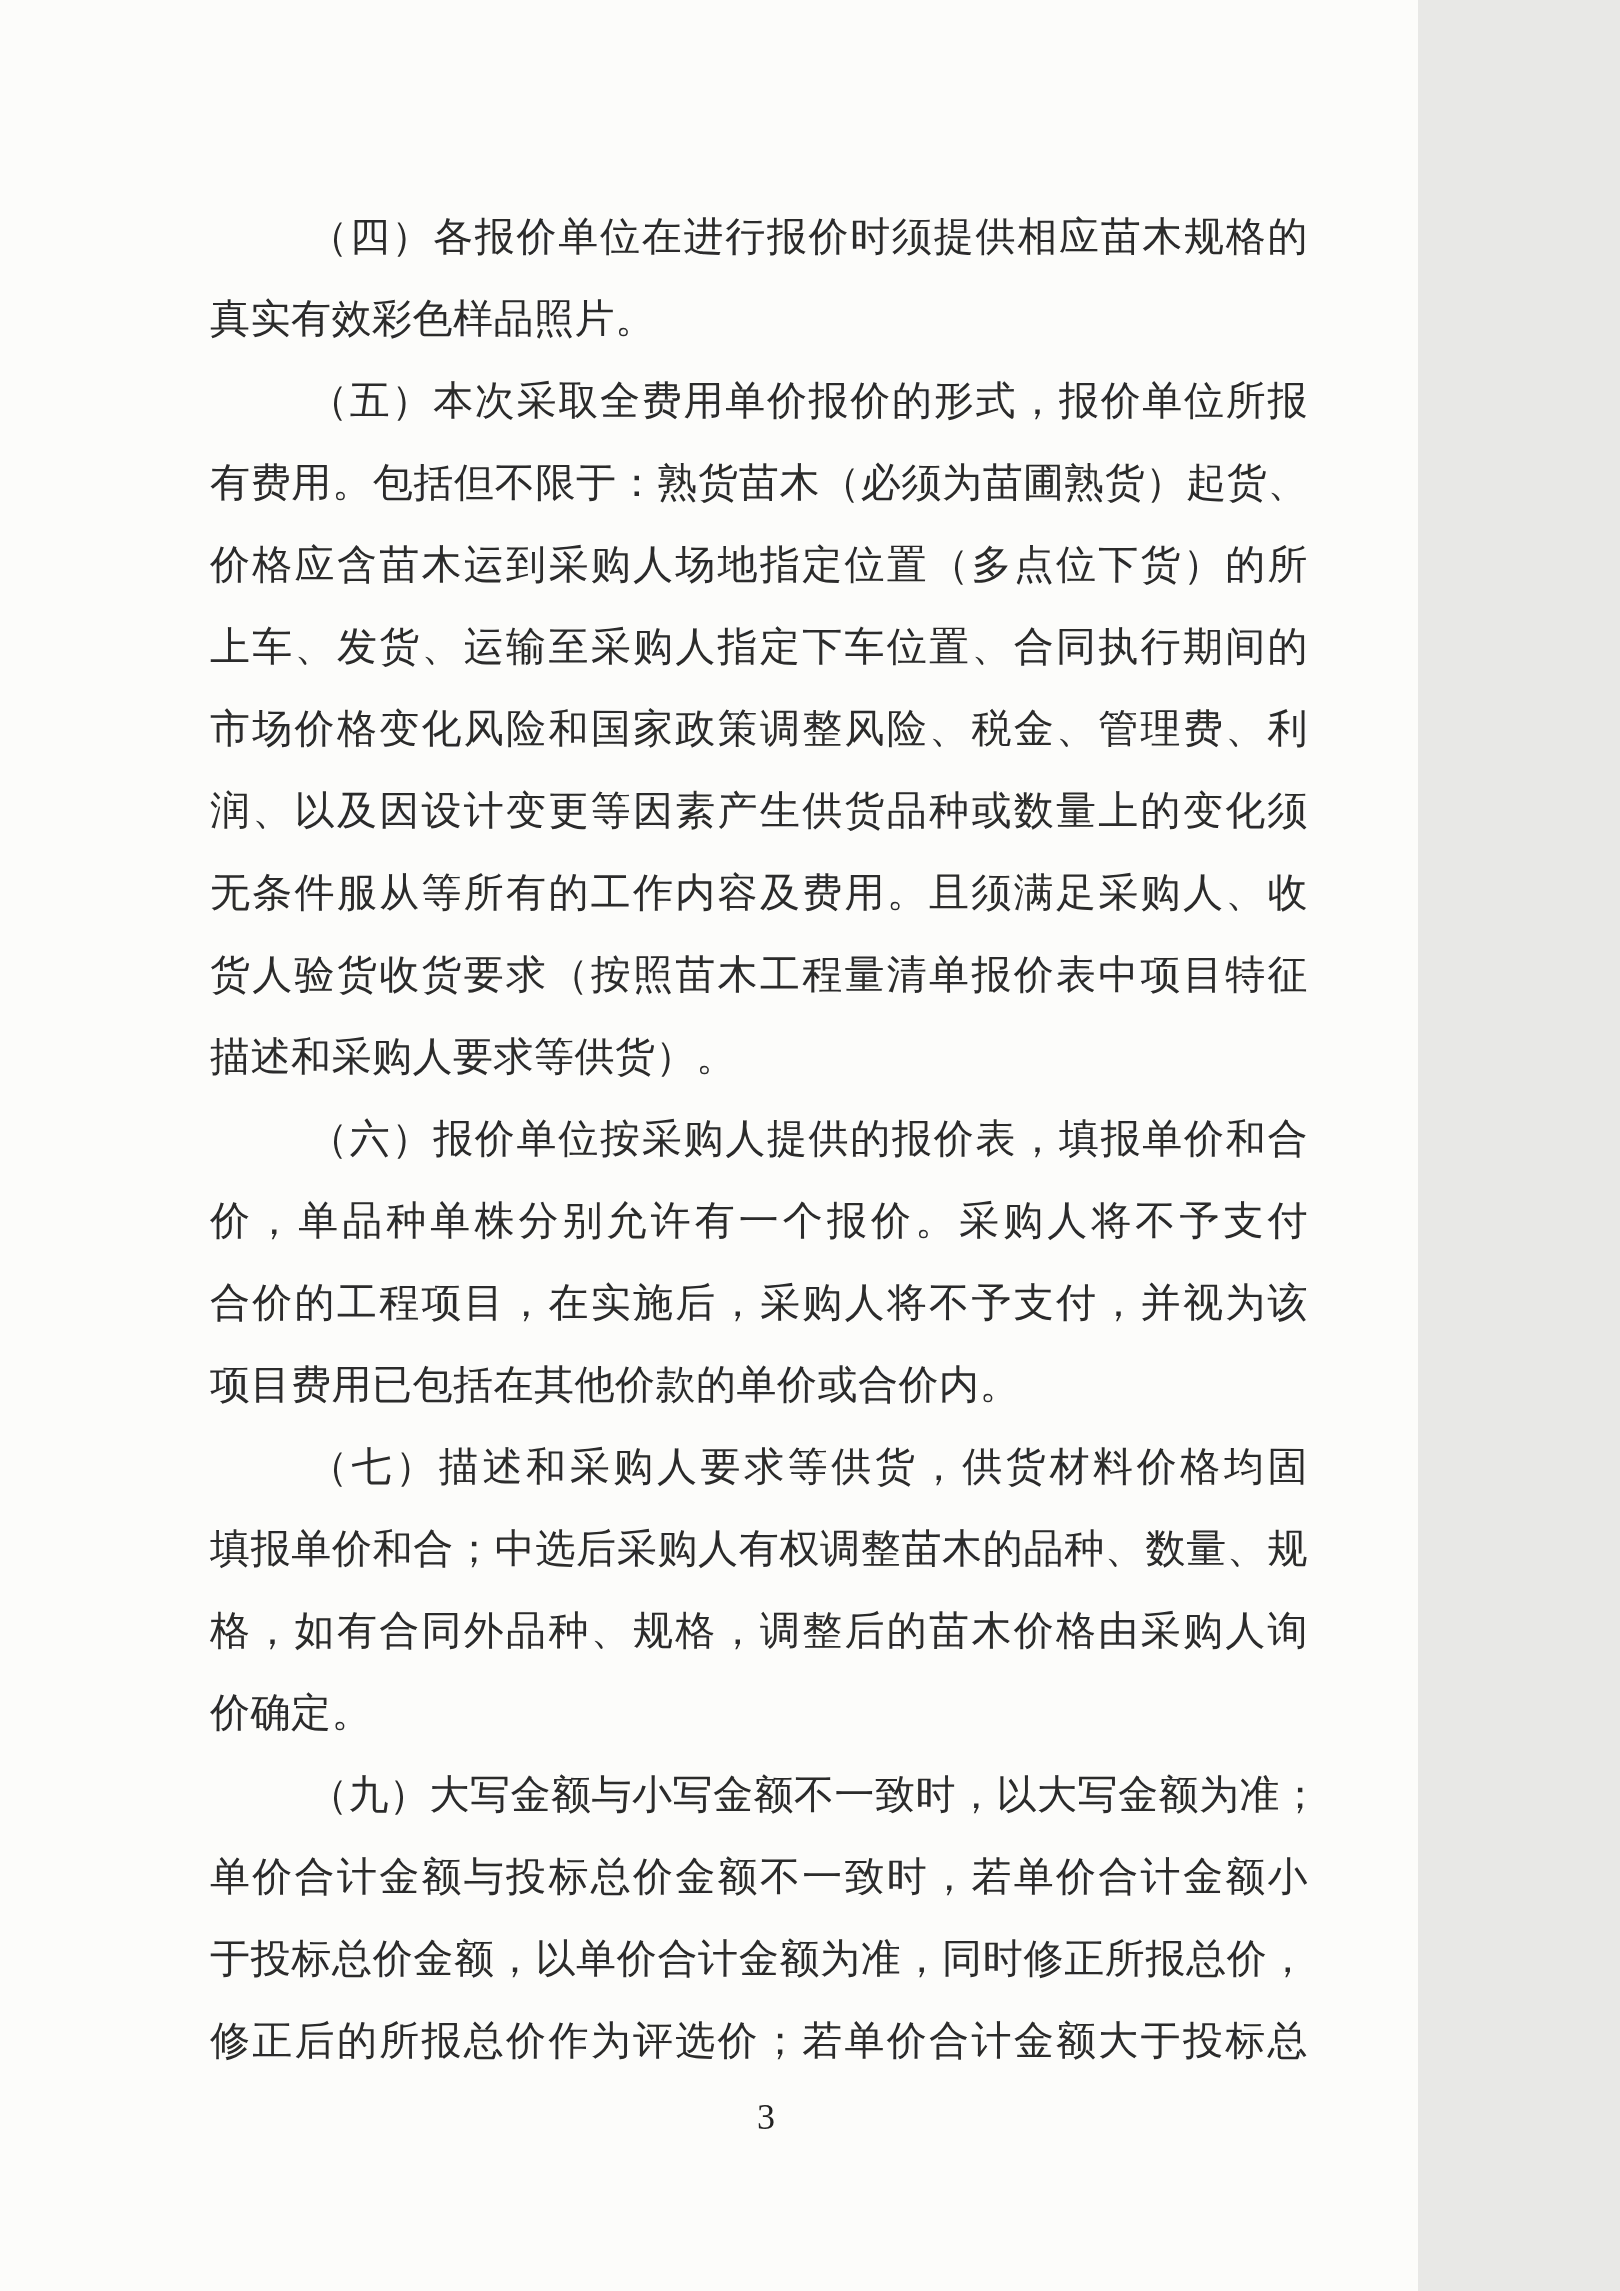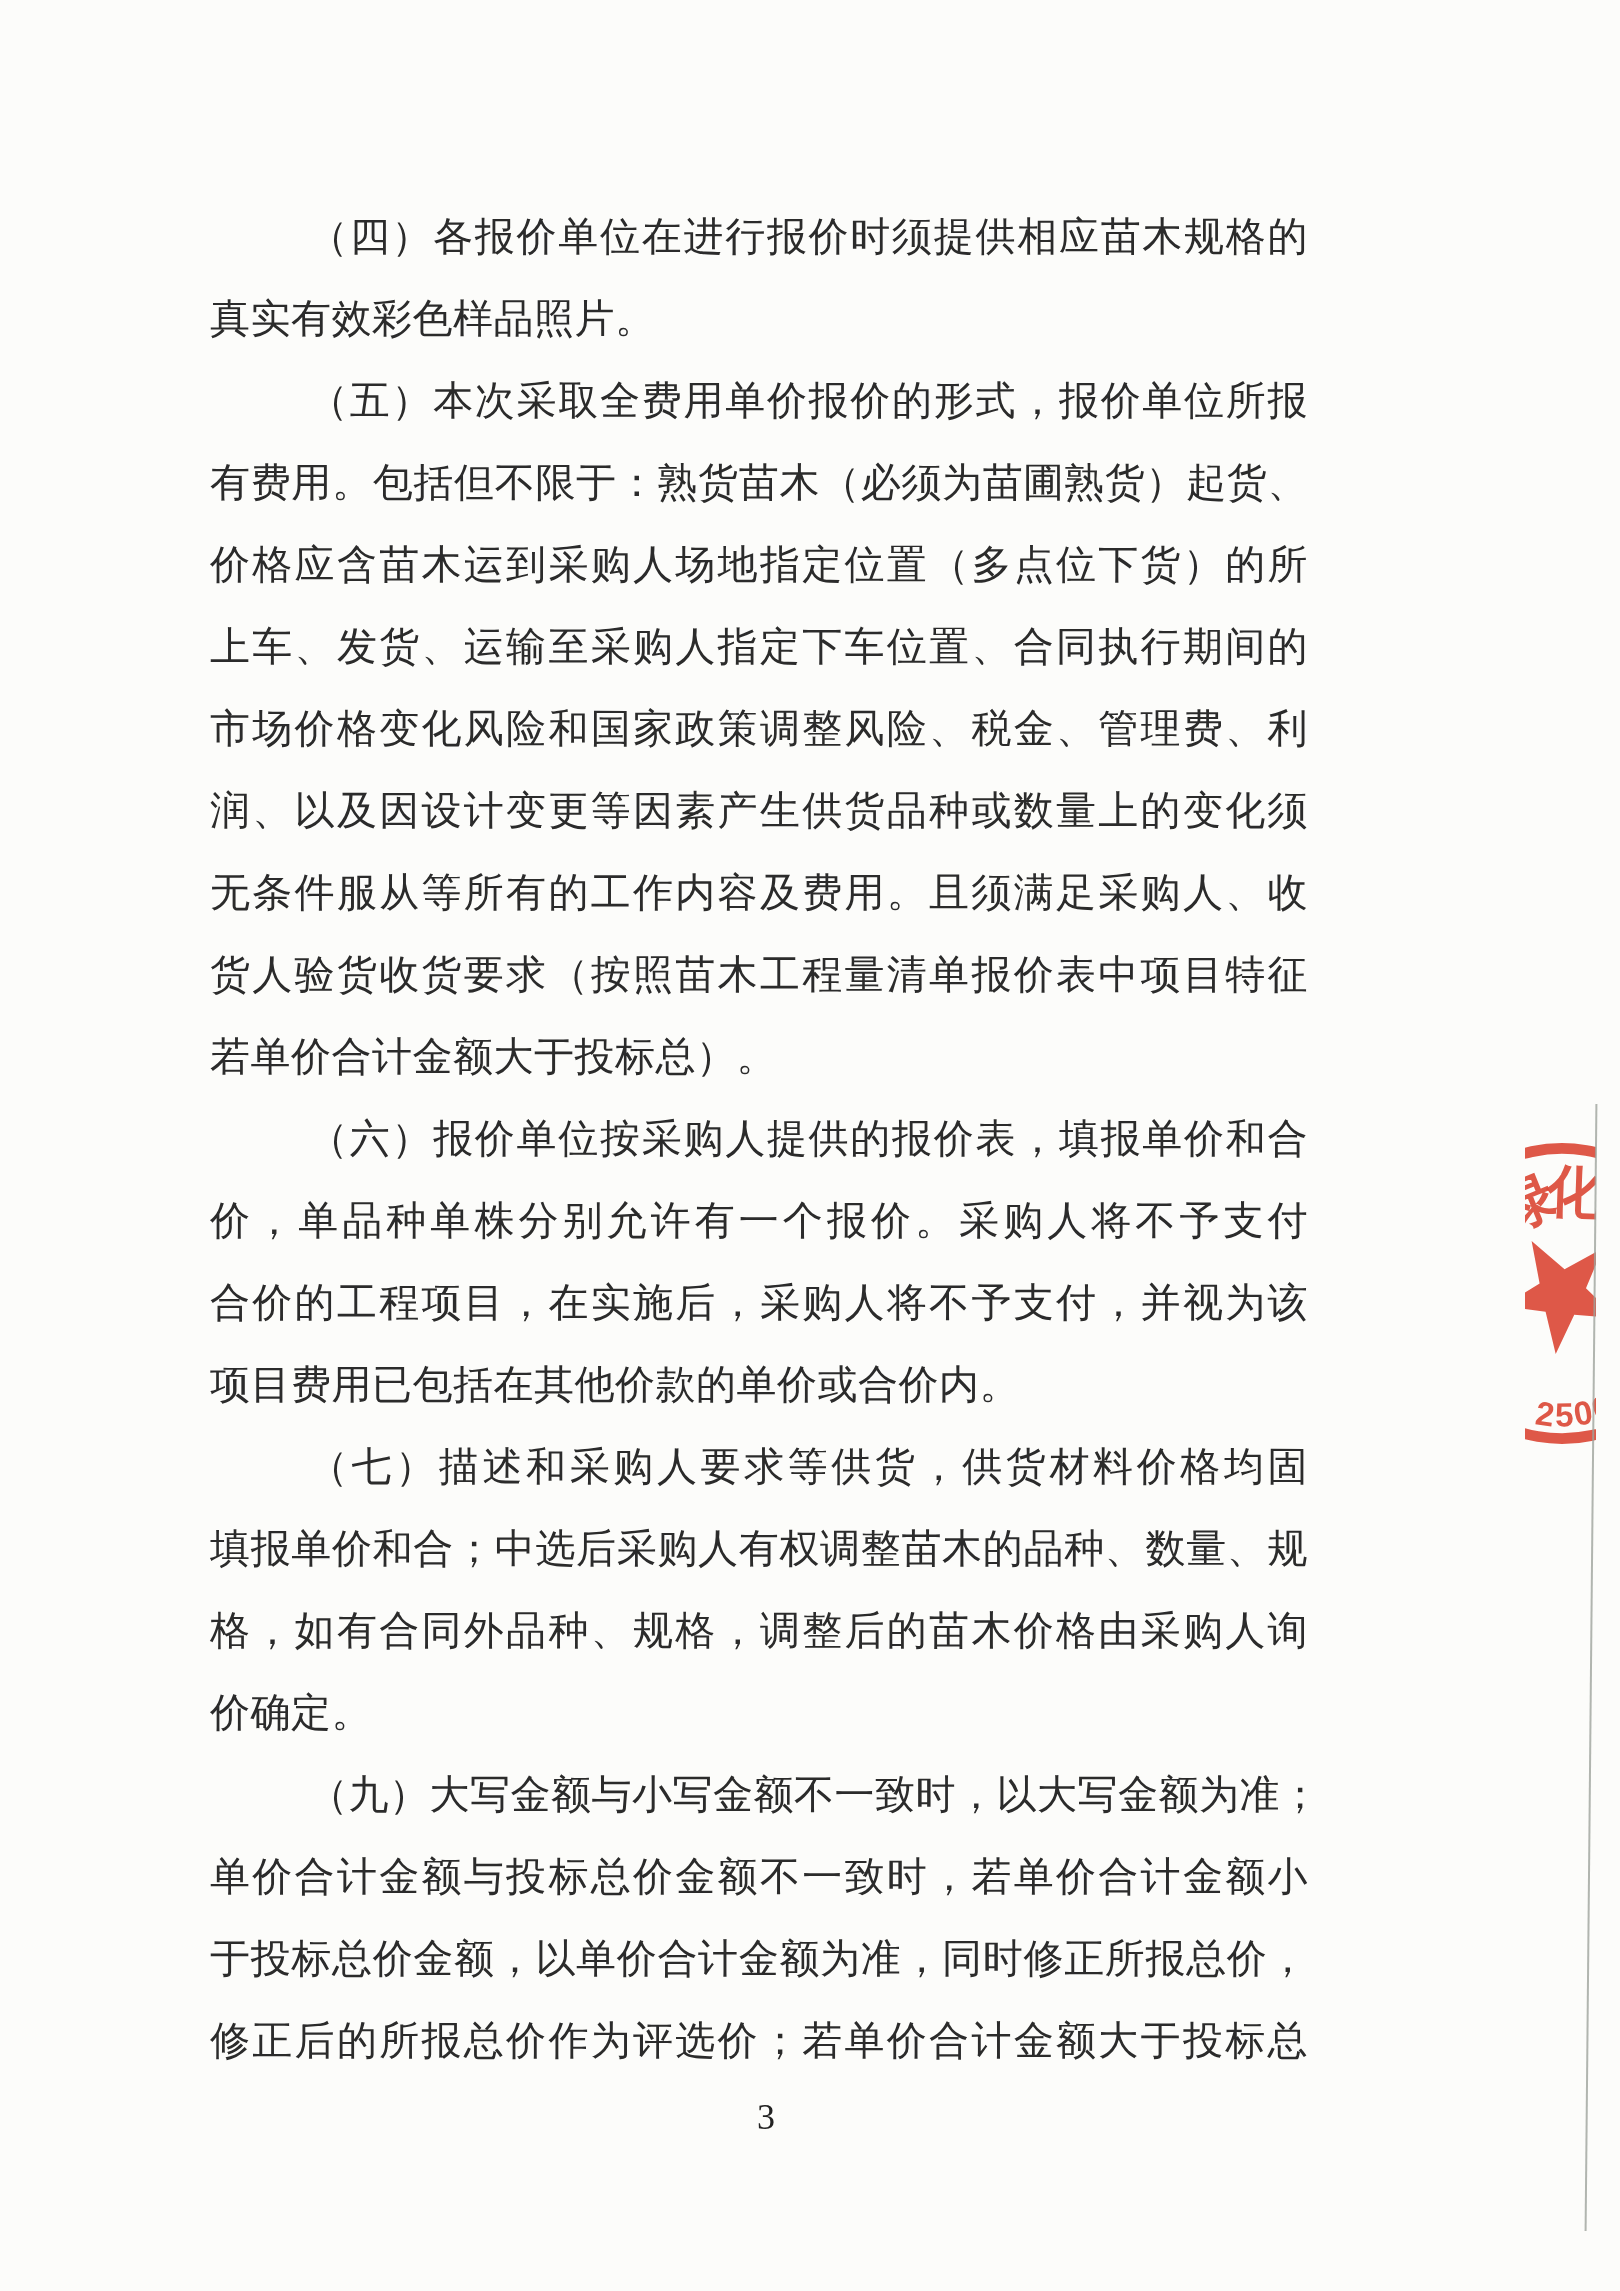--- a/index.html
+++ b/index.html
@@ -2,21 +2,21 @@
 <html><head>
 <meta charset="utf-8">
 <style>
   html, body {
     margin: 0;
     padding: 0;
     background: #e8e8e6;
   }
   .page {
     position: relative;
-    width: 1620px;
+    width: 1418px;
     height: 2292px;
     background: #fcfcfa;
     overflow: hidden;
     font-family: "Liberation Serif", "DejaVu Serif", serif;
     color: #2e2e2e;
   }
   .textblock {
     position: absolute;
     left: 210px;
     top: 196px;
@@ -94,21 +94,21 @@
 
     <div class="para">
       <div class="line indent">（五）本次采取全费用单价报价的形式，报价单位所报</div>
       <div class="line">有费用。包括但不限于：熟货苗木（必须为苗圃熟货）起货、</div>
       <div class="line">价格应含苗木运到采购人场地指定位置（多点位下货）的所</div>
       <div class="line">上车、发货、运输至采购人指定下车位置、合同执行期间的</div>
       <div class="line">市场价格变化风险和国家政策调整风险、税金、管理费、利</div>
       <div class="line">润、以及因设计变更等因素产生供货品种或数量上的变化须</div>
       <div class="line">无条件服从等所有的工作内容及费用。且须满足采购人、收</div>
       <div class="line">货人验货收货要求（按照苗木工程量清单报价表中项目特征</div>
-      <div class="line short">若单价合计金额大于投标总）。</div>
+      <div class="line short">描述和采购人要求等供货）。</div>
     </div>
 
     <div class="para">
       <div class="line indent">（六）报价单位按采购人提供的报价表，填报单价和合</div>
       <div class="line">价，单品种单株分别允许有一个报价。采购人将不予支付</div>
       <div class="line">合价的工程项目，在实施后，采购人将不予支付，并视为该</div>
       <div class="line short">项目费用已包括在其他价款的单价或合价内。</div>
     </div>
 
     <div class="para">

